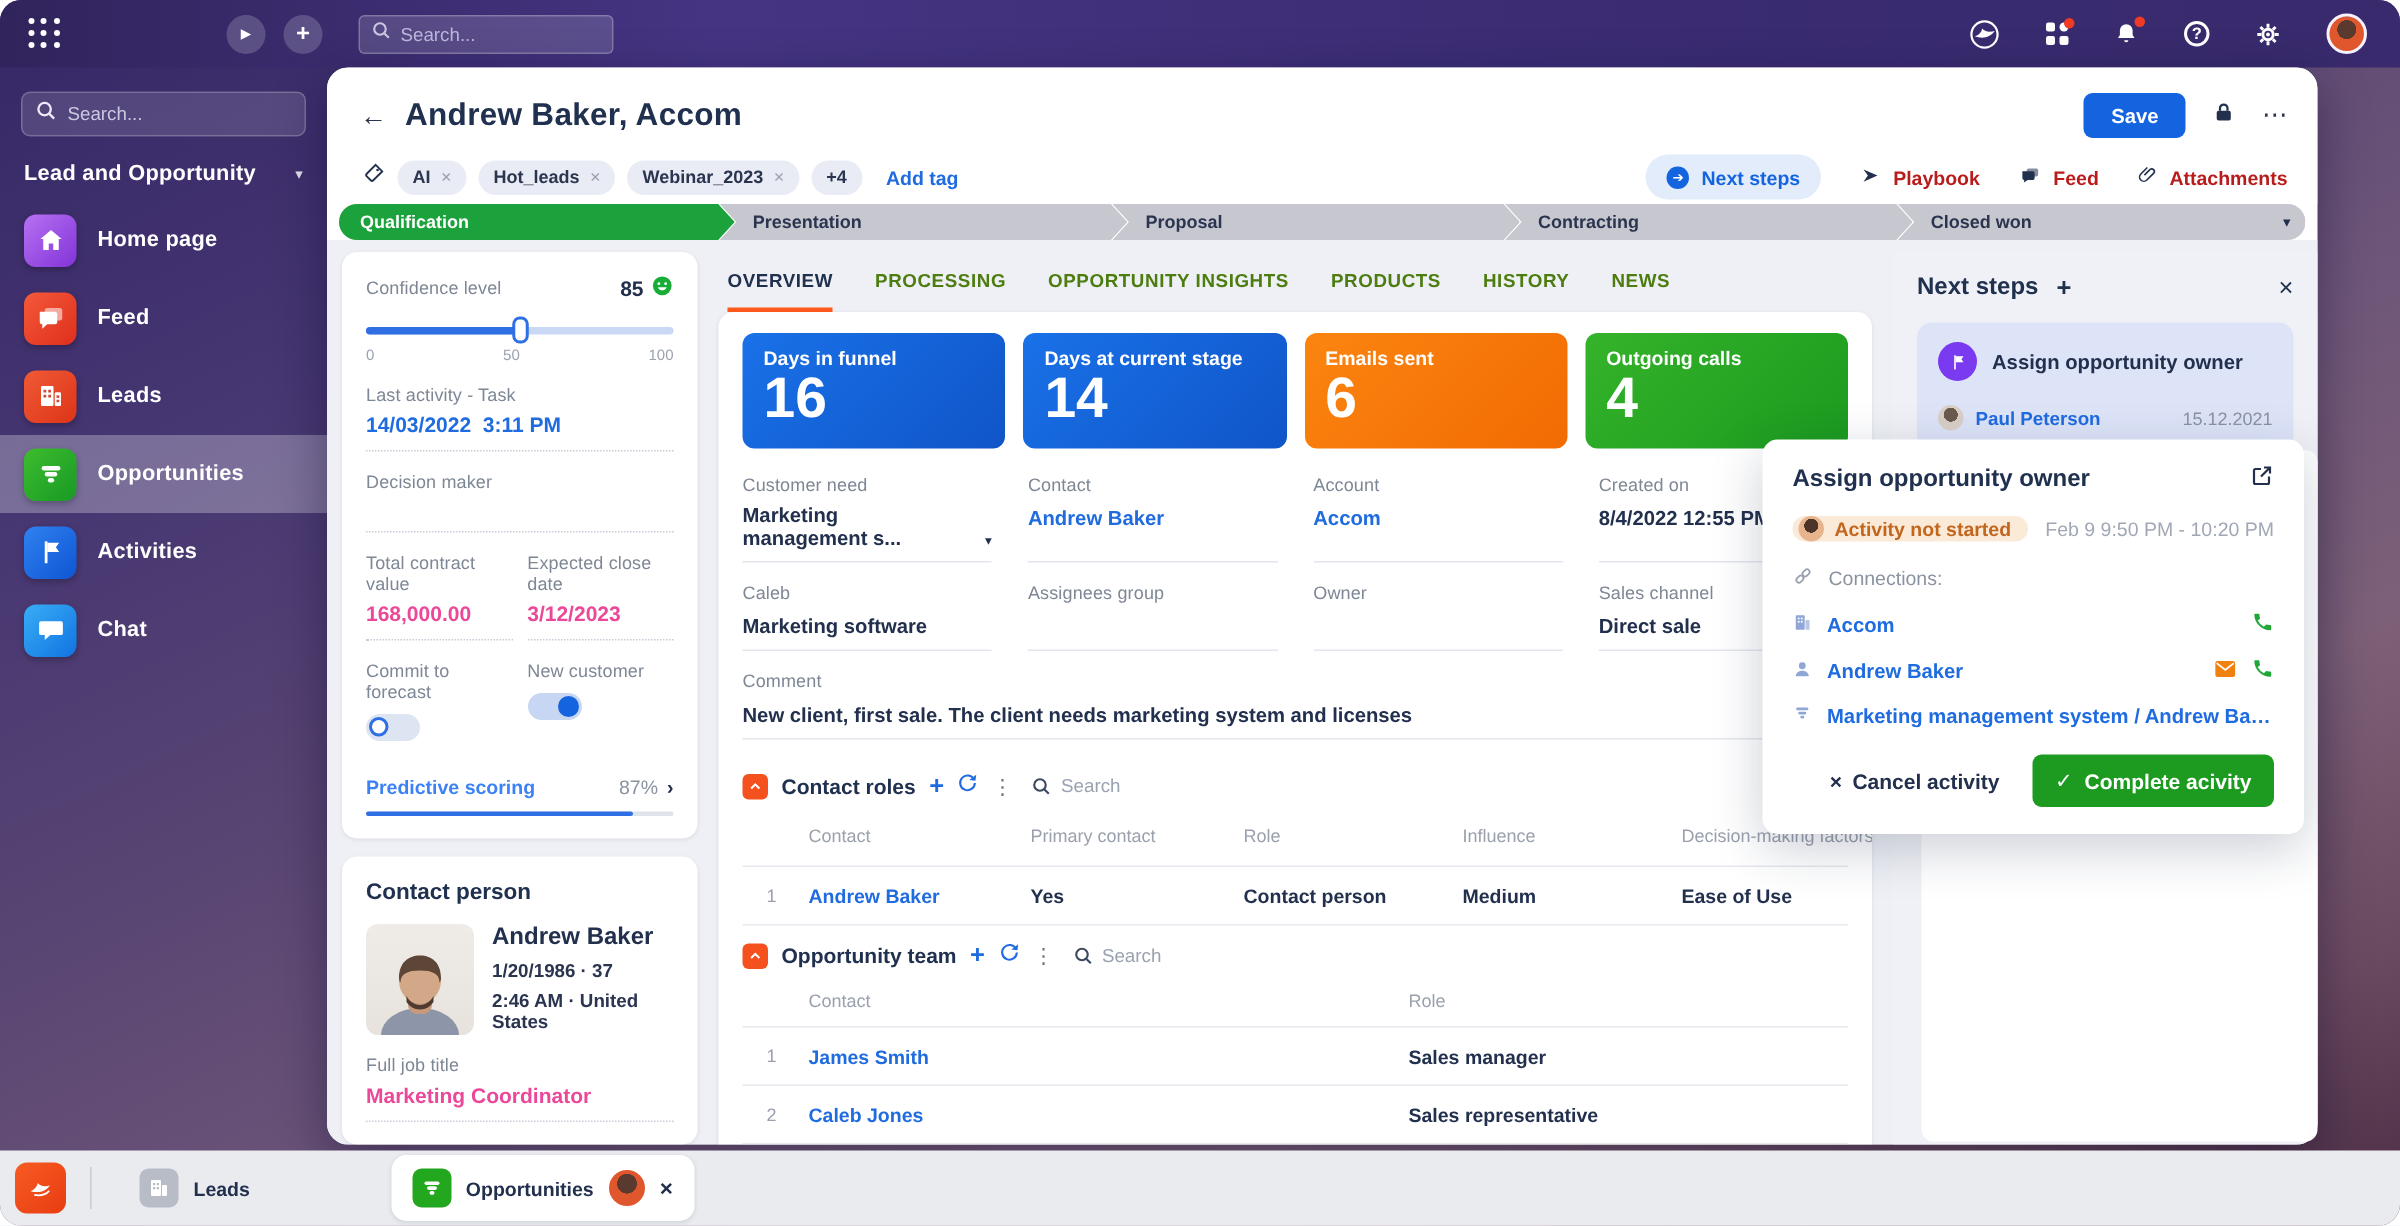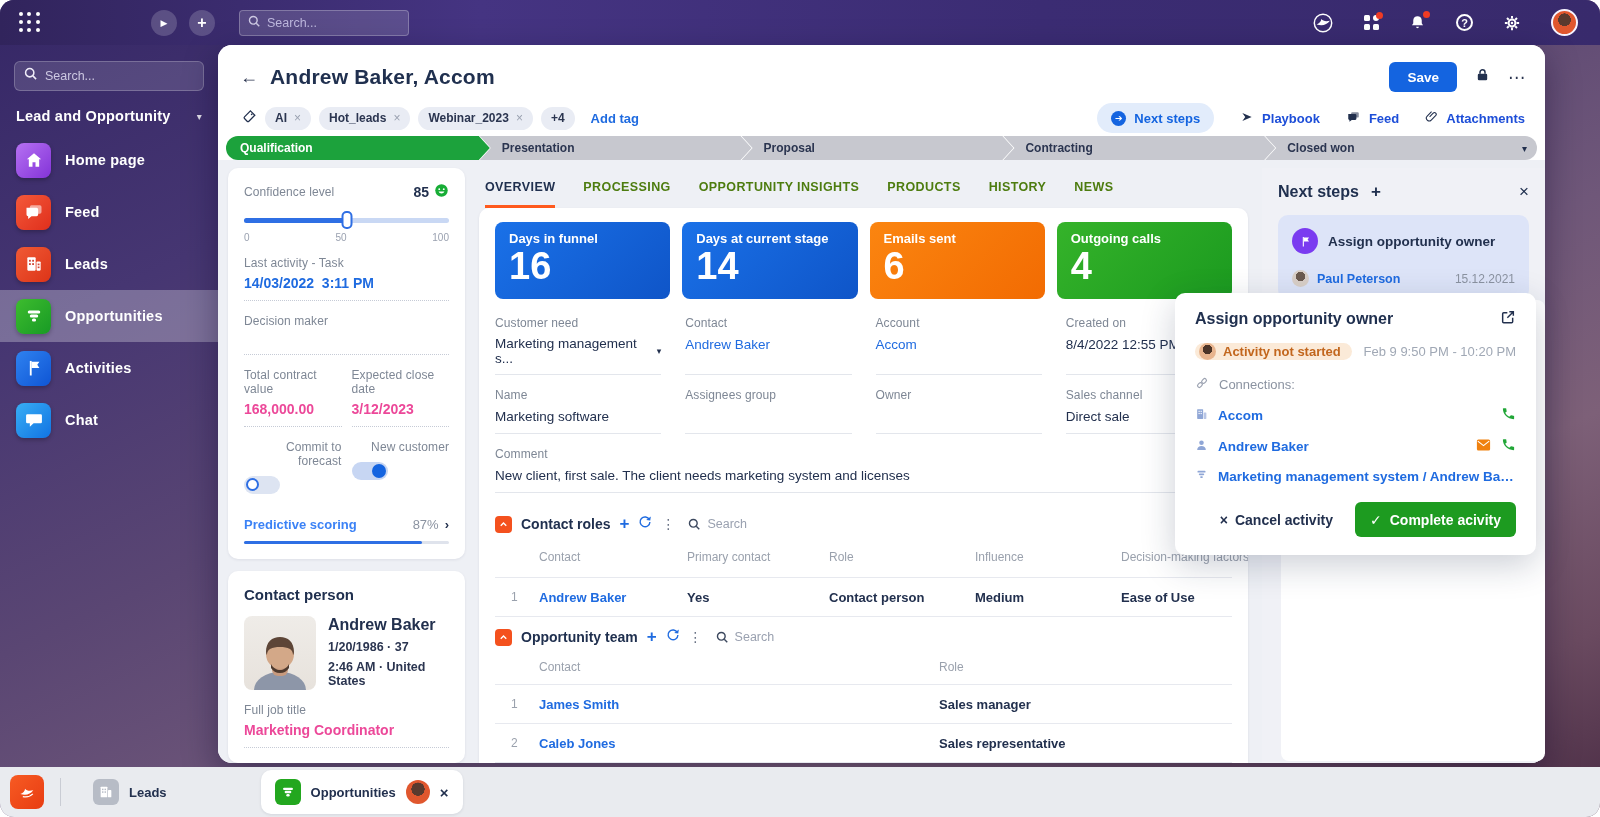--- a/index.html
+++ b/index.html
@@ -59,21 +59,21 @@
   .hdr-right { margin-left:auto; display:flex; align-items:center; gap:18px; }
   .save-btn { background:#1464e0; color:#fff; border:none; border-radius:6px; height:30px; padding:0 18px;
     font-size:13.5px; font-weight:bold; font-family:inherit; cursor:pointer; }
   .dots { color:#2b3550; font-size:17px; cursor:pointer; }
   .tags-row { display:flex; align-items:center; padding:11px 20px 0 24px; gap:8px; }
   .tag-pill { background:#e9ecf4; border-radius:12px; height:23px; display:flex; align-items:center; gap:7px;
     padding:0 10px; font-size:12px; color:#2b3550; font-weight:bold; }
   .tag-x { color:#9aa1b0; font-size:12px; font-weight:normal; cursor:pointer; }
   .add-tag { color:#1f6be0; font-size:13px; font-weight:bold; margin-left:8px; cursor:pointer; }
   .hdr-actions { margin-left:auto; display:flex; align-items:center; gap:26px; }
-  .act-btn { display:flex; align-items:center; gap:8px; font-size:13px; font-weight:bold; color:#1d4ed8; cursor:pointer; }
+  .act-btn { display:flex; align-items:center; gap:8px; font-size:13px; font-weight:bold; color:#b91c1c; cursor:pointer; }
   .next-steps-btn { background:#e2ecfb; color:#1464e0; border-radius:15px; height:30px; padding:0 14px; }
   .ns-ic { width:15px; height:15px; border-radius:50%; background:#1464e0; color:#fff; font-size:9px;
     display:flex; align-items:center; justify-content:center; }
 
   
   .stagebar { display:flex; height:24px; margin:0 8px; gap:0; }
   .stage { flex:1; display:flex; align-items:center; font-size:12px; font-weight:bold; color:#2b3550;
     background:#c7c8cf; padding:0 10px 0 22px; margin-left:-10px;
     clip-path:polygon(0 0,calc(100% - 11px) 0,100% 50%,calc(100% - 11px) 100%,0 100%,11px 50%); }
   .stage.first { margin-left:0; border-radius:12px 0 0 12px; padding-left:14px;
@@ -92,21 +92,21 @@
   .row-sb { display:flex; align-items:center; }
   .conf-val { margin-left:auto; display:flex; align-items:center; gap:5px; font-size:14px; font-weight:bold; color:#22304e; }
   .slider { position:relative; height:18px; margin-top:10px; }
   .slider .track { position:absolute; top:7px; left:0; right:0; height:5px; border-radius:3px; background:#c9d8f4; }
   .slider .fill { position:absolute; top:7px; left:0; width:50%; height:5px; border-radius:3px; background:#2f6fe4; }
   .slider .thumb { position:absolute; top:0; left:50%; transform:translateX(-50%); width:11px; height:18px;
     background:#fff; border:2px solid #2f6fe4; border-radius:5px; cursor:pointer; }
   .scale { display:flex; font-size:10px; color:#9aa1b0; margin-top:3px; }
   .scale span:nth-child(2){ margin:0 auto; } 
   .fgroup { margin-top:13px; padding-bottom:9px; border-bottom:1px dotted #c6cbd6; }
-  .fgroup.nb { border-bottom:none;text-align:right; }
+  .fgroup.nb { border-bottom:none; }
   .fval { font-size:14px; font-weight:bold; color:#ec4899; margin-top:5px; }
   .fval.link { color:#1f6be0; cursor:pointer; }
   .two-col { display:flex; gap:10px; }
   .two-col .fgroup { flex:1; }
   .toggle { width:36px; height:18px; border-radius:9px; background:#dde4f2; position:relative; margin-top:8px; cursor:pointer; }
   .toggle .knob { position:absolute; top:2px; width:14px; height:14px; border-radius:50%; }
   .toggle.off .knob { left:2px; background:#fff; border:2px solid #2f6fe4; width:13px; height:13px; }
   .toggle.on { background:#c7d6f3; }
   .toggle.on .knob { right:2px; background:#1464e0; }
   .pred-row { display:flex; align-items:center; margin-top:14px; }
@@ -132,21 +132,21 @@
   .tab.active { color:#20304f; border-bottom-color:#ff5a1e; }
   .mid-panel { background:#fff; border-radius:10px 10px 0 0; flex:1; padding:14px 16px 0; overflow:hidden;
     box-shadow:0 1px 3px rgba(20,30,60,.08); }
   .metrics { display:flex; gap:12px; }
   .metric { flex:1; height:77px; border-radius:8px; color:#fff; padding:9px 14px; }
   .metric .m-lbl { font-size:13px; font-weight:bold; }
   .metric .m-val { font-size:38px; font-weight:bold; line-height:1.05; margin-top:1px; }
 
   .fields { display:grid; grid-template-columns:repeat(4,1fr); column-gap:24px; margin-top:17px; }
   .field { border-bottom:1px solid #e3e6ec; padding-bottom:8px; margin-bottom:13px; }
-  .field .fv { font-size:13.5px; font-weight:normal; color:#22304e; margin-top:6px; min-height:17px; display:flex; align-items:center; }
+  .field .fv { font-size:13.5px; font-weight:bold; color:#22304e; margin-top:6px; min-height:17px; display:flex; align-items:flex-end; }
   .field .fv.link { color:#1f6be0; cursor:pointer; }
   .field .fv .caret { margin-left:14px; font-size:9px; color:#22304e; }
   .comment { grid-column:1 / -1; }
 
   .section-hdr { display:flex; align-items:center; gap:9px; margin-top:8px; }
   .sec-ic { width:17px; height:17px; border-radius:4px; background:#f4511e; display:flex; align-items:center; justify-content:center; flex:none; cursor:pointer; }
   .sec-title { font-size:14px; font-weight:bold; color:#20304f; }
   .sec-plus { color:#1f6be0; font-size:17px; font-weight:bold; cursor:pointer; }
   .sec-kebab { color:#6b7486; font-size:14px; cursor:pointer; }
   .sec-search { display:flex; align-items:center; gap:6px; margin-left:4px; }
@@ -590,21 +590,21 @@
               </div>
             <div class="field">
               <div class="lbl">Account</div>
                 <div class="fv link">Accom</div>
               </div>
             <div class="field">
               <div class="lbl">Created on</div>
                 <div class="fv">8/4/2022 12:55 PM</div>
               </div>
             <div class="field">
-              <div class="lbl">Name</div>
+              <div class="lbl">Caleb</div>
                 <div class="fv">Marketing software</div>
               </div>
             <div class="field">
               <div class="lbl">Assignees group</div>
                 <div class="fv"></div>
               </div>
             <div class="field">
               <div class="lbl">Owner</div>
                 <div class="fv"></div>
               </div>

